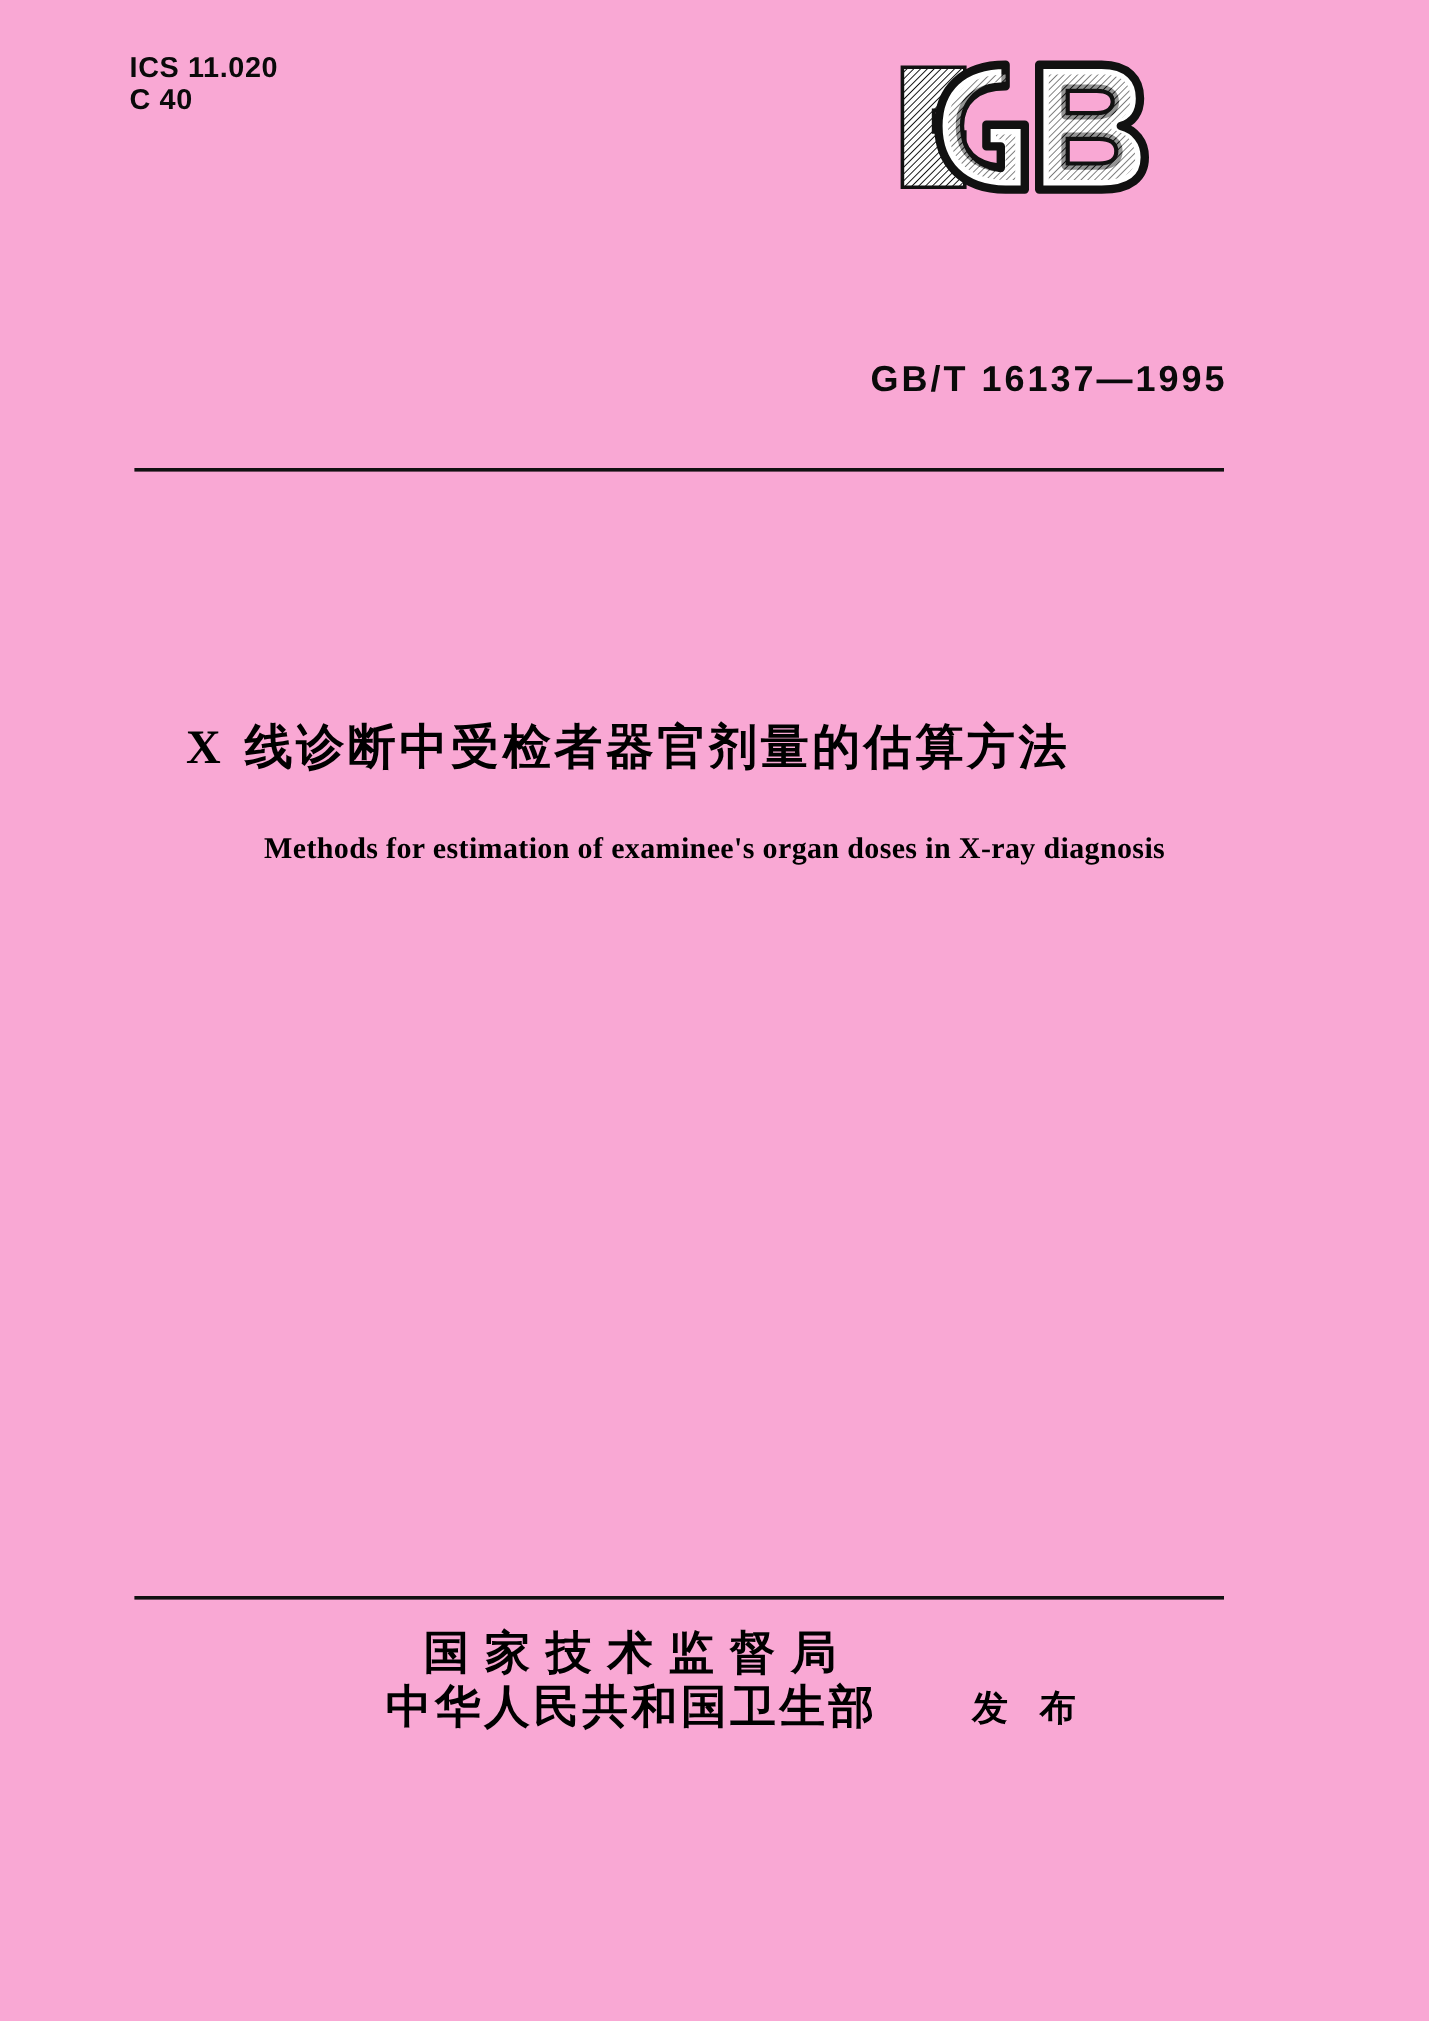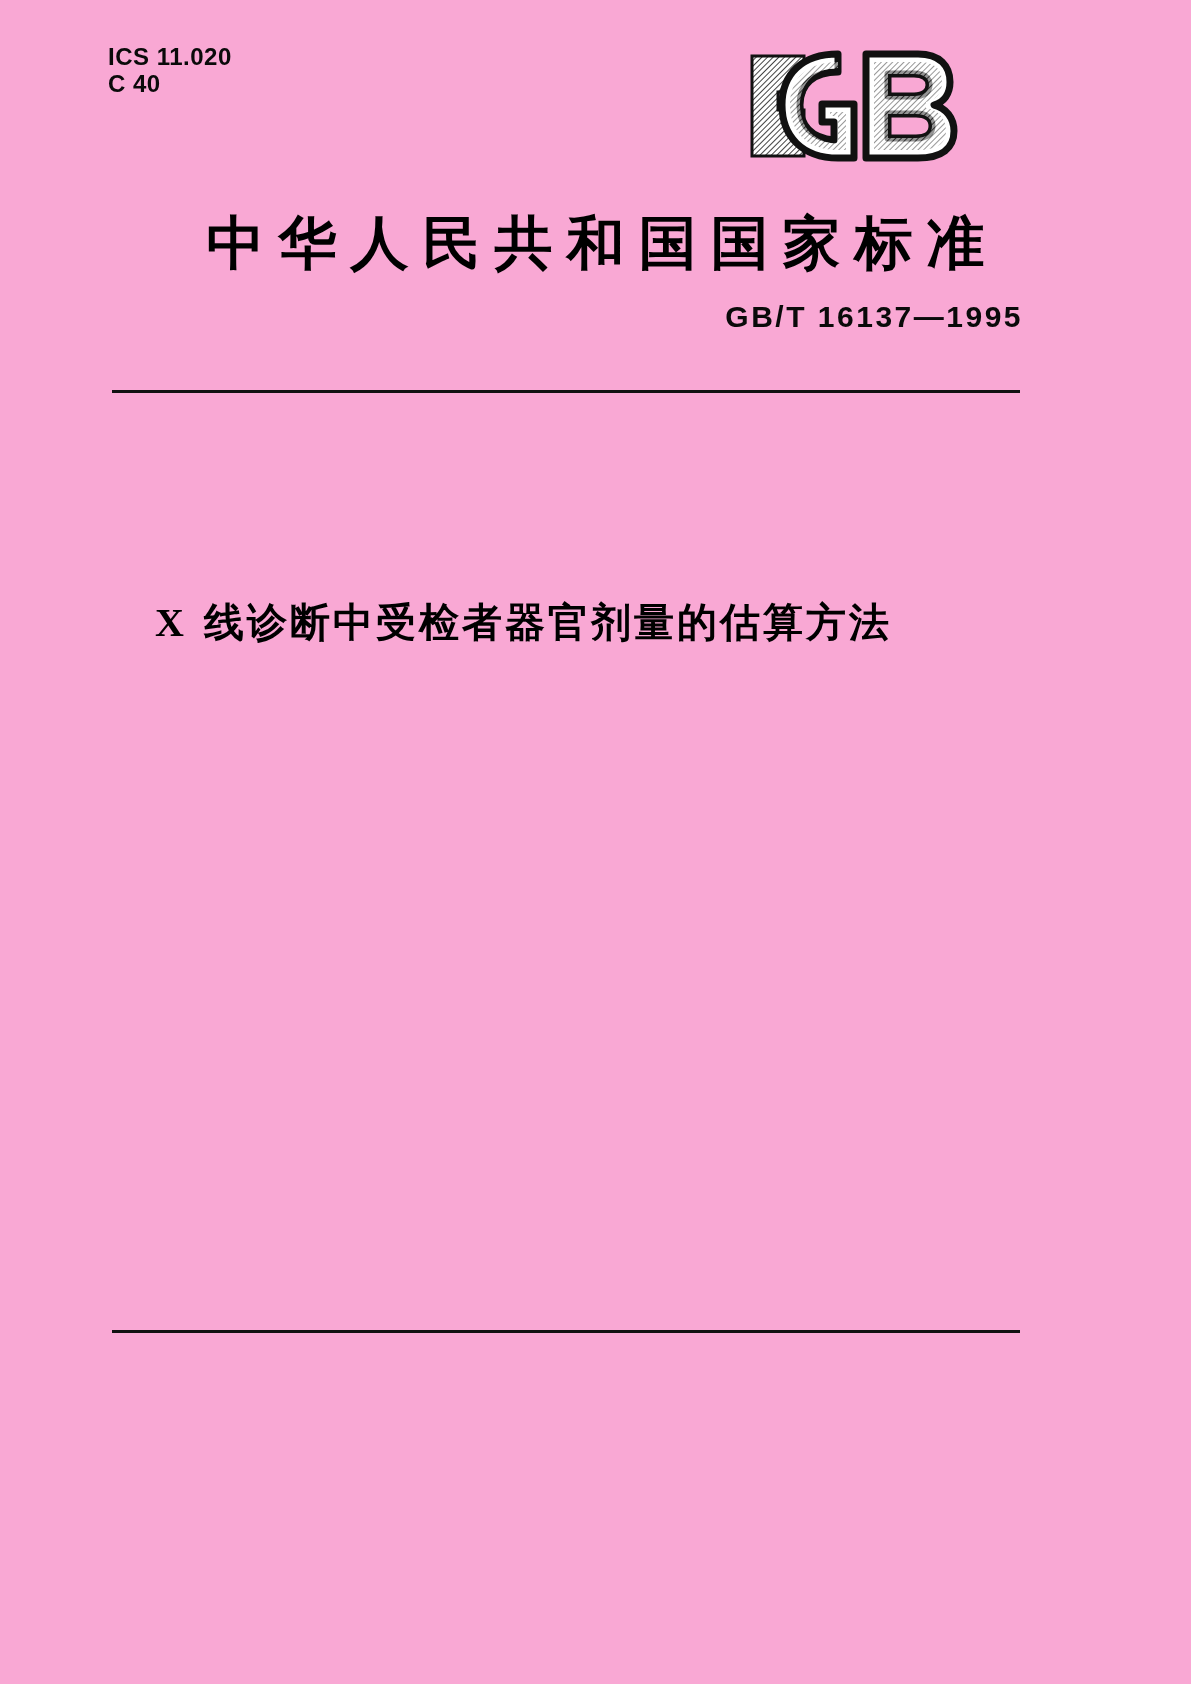--- a/index.html
+++ b/index.html
@@ -230,26 +230,33 @@
                M 146 26 L 146 48 L 172 48 C 182 48, 187 43, 187 37 C 187 30, 182 26, 172 26 Z
                M 146 66 L 146 90 L 174 90 C 185 90, 190 85, 190 78 C 190 71, 185 66, 174 66 Z" fill="#ffffff" stroke="#111111" stroke-width="7" stroke-linejoin="round" fill-rule="evenodd"></path>
 
       <path d="M96 14 C 66 14, 48 30, 48 57 C 48 84, 66 102, 96 102 L 104 102 L 104 64 L 88 64 L 88 68 L 96 68 L 96 96 C 72 94, 58 80, 58 57 C 58 34, 74 20, 96 20 Z" fill="url(#hatch)" opacity="0.55"></path>
       <path d="M132 14 L176 14 C 194 14, 200 22, 200 34 C 200 45, 194 52, 184 54 L 184 60 C 196 62, 204 70, 204 83 C 204 96, 194 102, 176 102 L 132 102 Z
                M 146 26 L 146 48 L 172 48 C 182 48, 187 43, 187 37 C 187 30, 182 26, 172 26 Z
                M 146 66 L 146 90 L 174 90 C 185 90, 190 85, 190 78 C 190 71, 185 66, 174 66 Z" fill="url(#hatch)" opacity="0.55" fill-rule="evenodd"></path>
     </svg>
   </div>
 
-  <div class="cn-heading">中华人民共和国国家标准</div>
 
   <div class="std-number">GB/T 16137—1995</div>
 
   <div class="rule-top"></div>
 
   <div class="title-cn"><span class="x-letter">X</span><span> 线诊断中受检者器官剂量的估算方法</span></div>
 
+  <div class="title-en">Methods for estimation of examinee's organ doses in X-ray diagnosis</div>
 
 
   <div class="rule-bottom"></div>
 
+  <div class="publisher">
+    <div class="pub-lines">
+      <div class="pub-line-1">国家技术监督局</div>
+      <div class="pub-line-2">中华人民共和国卫生部</div>
+    </div>
+    <div class="pub-verb">发 布</div>
+  </div>
 
 </div>
 
 </body></html>

